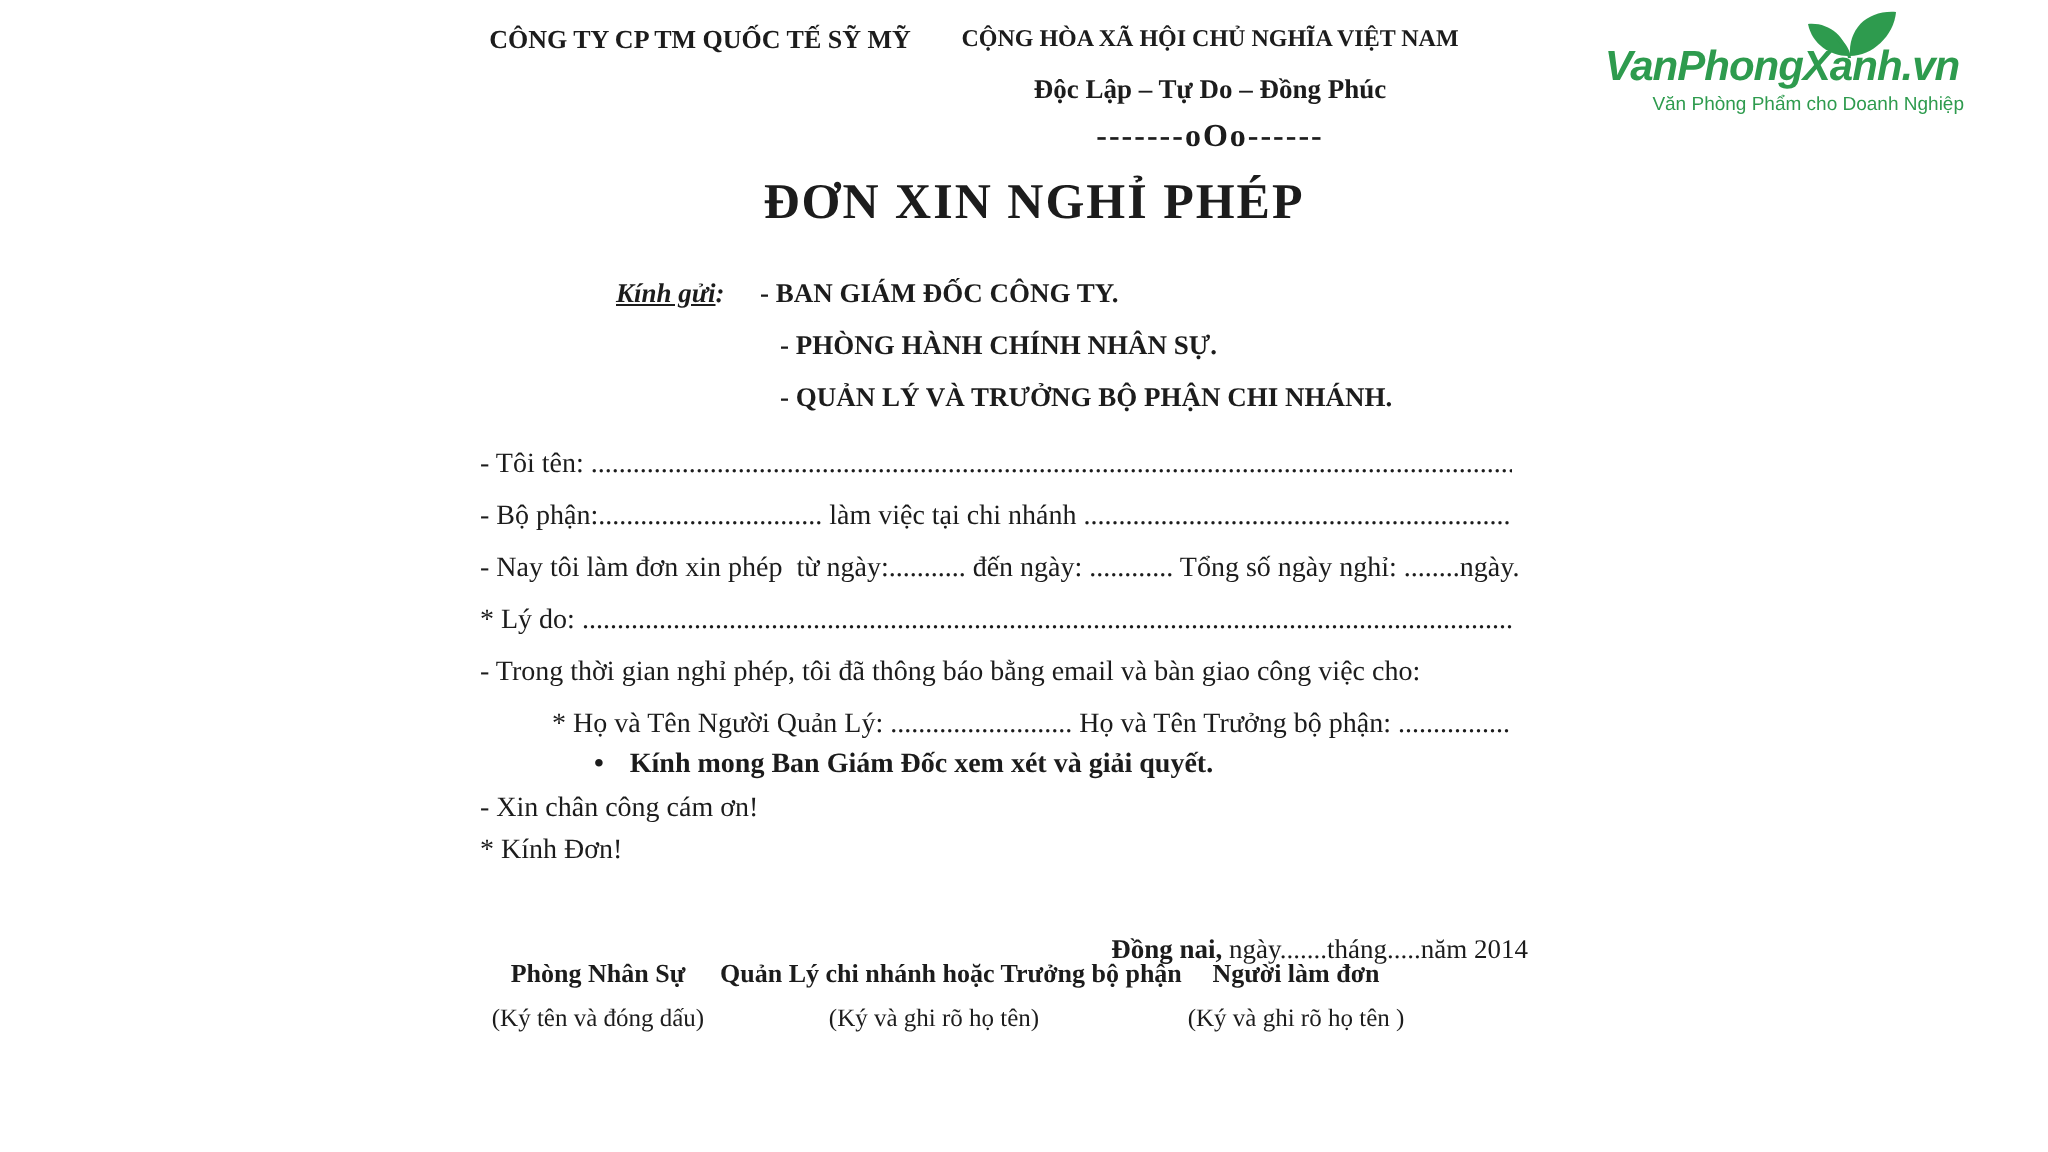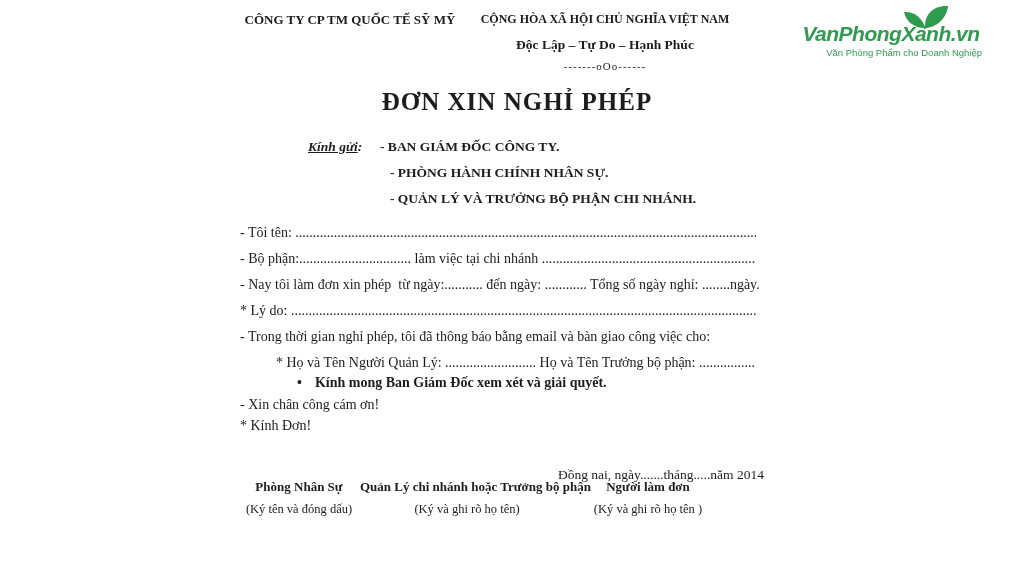--- a/index.html
+++ b/index.html
@@ -9,21 +9,21 @@
     font-family:"Liberation Serif", serif; color:#1c1c1c; overflow:hidden;padding-left:41px;
   }
   
   .company-block { position:absolute; left:234px; top:12px; width:232px; text-align:center; }
   .company-name { font-weight:bold; font-size:13px; white-space:nowrap; }
   .doc-number   { font-size:13px; margin-top:13px; white-space:nowrap; }
 
   .national-block { position:absolute; left:462px; top:12px; width:262px; text-align:center;margin-left:12px; }
   .motto1 { font-weight:bold; font-size:12px; white-space:nowrap; }
   .motto2 { font-weight:bold; font-size:13.5px; margin-top:10px; white-space:nowrap; }
-  .divider { font-weight:normal; font-size:11px; margin-top:7px; letter-spacing:1px; }
+  .divider { font-weight:bold; font-size:16px; margin-top:7px; letter-spacing:1px; }
 
   
   .logo-block { position:absolute; left:800px; top:4px; width:182px; height:58px; }
   .leaf-icon  { position:absolute; left:102px; top:0; }
   .brand-wordmark {
     position:absolute; left:0; top:18px; width:100%; text-align:center;
     font-family:"Liberation Sans", sans-serif; font-style:italic; font-weight:bold;
     font-size:21px; color:#2e9b4e; letter-spacing:-0.5px; white-space:nowrap;
   }
   .brand-tagline {
@@ -50,42 +50,42 @@
   .clip  { overflow:hidden; }
   .indent-hand { padding-left:36px; }
 
   .bullet-line { position:absolute; left:283px; top:359px; font-size:14px; font-weight:bold; white-space:pre; }
   .bullet-line .dot { display:inline-block; margin-right:13px; }
   .thanks-line  { position:absolute; left:240px; top:397px; font-size:14px; white-space:pre; }
   .closing-line { position:absolute; left:240px; top:418px; font-size:14px; white-space:pre; }
 
   
   .date-line { position:absolute; left:240px; top:451px; width:524px; text-align:right; font-size:13.5px; white-space:pre; }
-  .date-line .place { font-weight:normal; }
+  .date-line .place { font-weight:bold; }
 
   
   .sig-col { position:absolute; top:479px; text-align:center; }
   .sig-1 { left:236px; width:126px; }
   .sig-2 { left:360px; width:214px; }
   .sig-3 { left:580px; width:136px; }
   .sig-title { font-weight:bold; font-size:13px; white-space:nowrap; }
   .sig-sub   { font-size:12.5px; margin-top:7px; white-space:nowrap; }
 </style>
 </head>
 <body>
 
 <div class="page">
 
   <div class="company-block">
     <div class="company-name">CÔNG TY CP TM QUỐC TẾ SỸ MỸ</div>
   </div>
 
   <div class="national-block">
     <div class="motto1">CỘNG HÒA XÃ HỘI CHỦ NGHĨA VIỆT NAM</div>
-    <div class="motto2">Độc Lập – Tự Do – Hạnh Phúc</div>
+    <div class="motto2">Độc Lập – Tự Do – Đồng Phúc</div>
     <div class="divider">-------oOo------</div>
   </div>
 
   <div class="logo-block">
     <svg class="leaf-icon" width="48" height="26" viewBox="0 0 48 26">
       <path d="M22 24 C21 14 12 7 2 8 C4 18 13 24 22 24 Z" fill="#2e9b4e"></path>
       <path d="M23 24 C22 10 32 1 46 2 C45 14 34 24 23 24 Z" fill="#2e9b4e"></path>
       <path d="M22 25 C21 21 19 18 16 16 L18 15 C21 18 23 21 23.5 25 Z" fill="#2e9b4e"></path>
     </svg>
     <div class="brand-wordmark">VanPhongXanh.vn</div>

